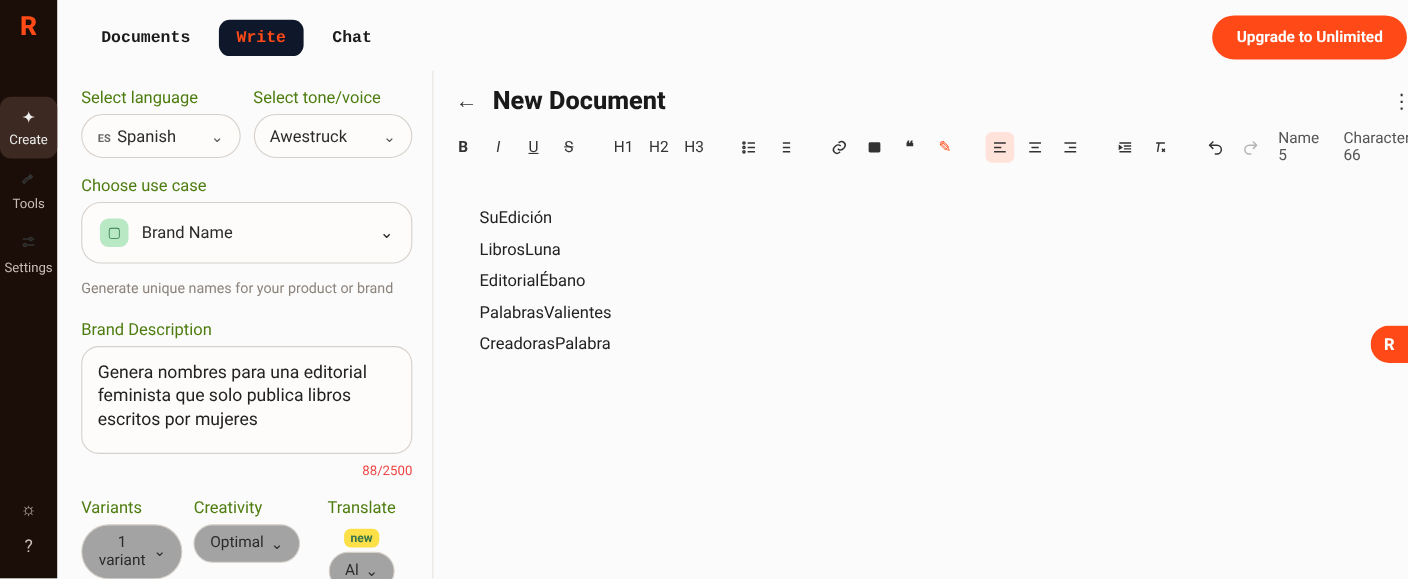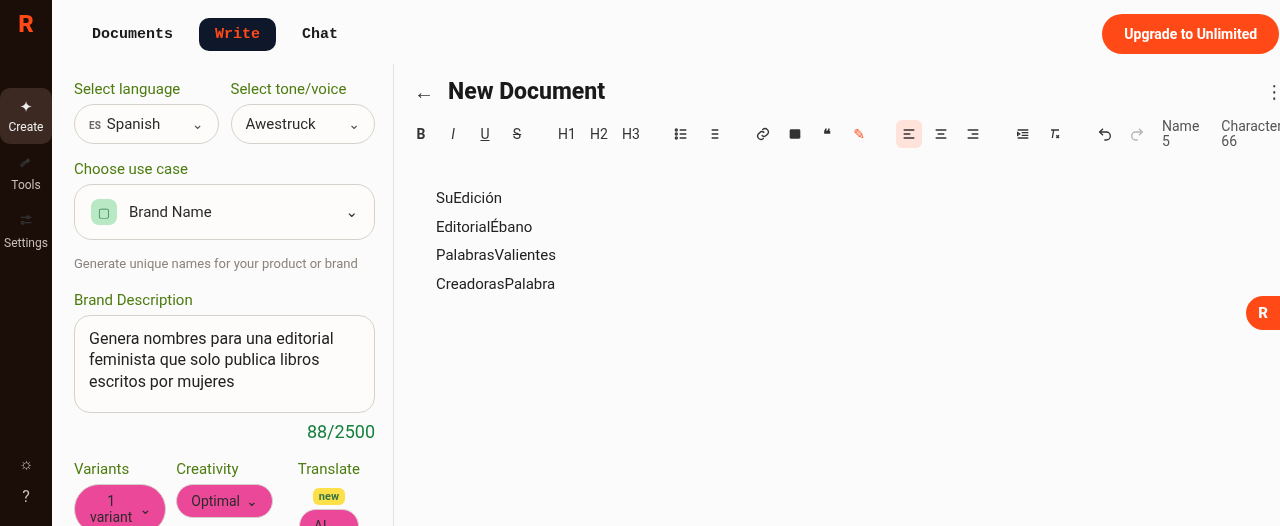--- a/index.html
+++ b/index.html
@@ -142,26 +142,26 @@
   border-radius:16px;
   padding:12px 14px;
   font-size:16px;
   line-height:1.35;
   resize:none;
   height:98px;
   font-family:inherit;
   color:#222;
   background:#fdfcfb;
 }
-.counter { text-align:right; font-size:18px; color:#15803d; margin-top:4px;}
+.counter { text-align:right; font-size:12px; color:#ef4444; margin-top:4px;}
 .bottom-row { display:flex; gap:10px; margin-top:6px;}
 .small-select {
   border:1px solid #d6d0ca; border-radius:999px;
   padding:8px 14px; display:flex;align-items:center;gap:6px;
-  font-size:14px; cursor:pointer; background:#ec4899;
+  font-size:14px; cursor:pointer; background:#a3a3a3;
   justify-content:center;
 }
 .translate-col {display:flex;flex-direction:column;align-items:center;gap:4px;}
 .badge-new {
   background:#fde047;color:#36744a;font-size:11px;font-weight:700;
   padding:2px 6px;border-radius:6px;
 }
 
 
 .editor {
@@ -425,20 +425,21 @@
         </div>
         <div style="width:10px"></div>
         <div class="wordcount">
           <span>Characters</span>
           <span>66</span>
         </div>
       </div>
 
       <div class="content">
         <div>SuEdición</div>
+        <div>LibrosLuna</div>
         <div>EditorialÉbano</div>
         <div>PalabrasValientes</div>
         <div>CreadorasPalabra</div>
       </div>
     </div>
   </div>
 </div>
 
 <div class="fab">R</div>
 

